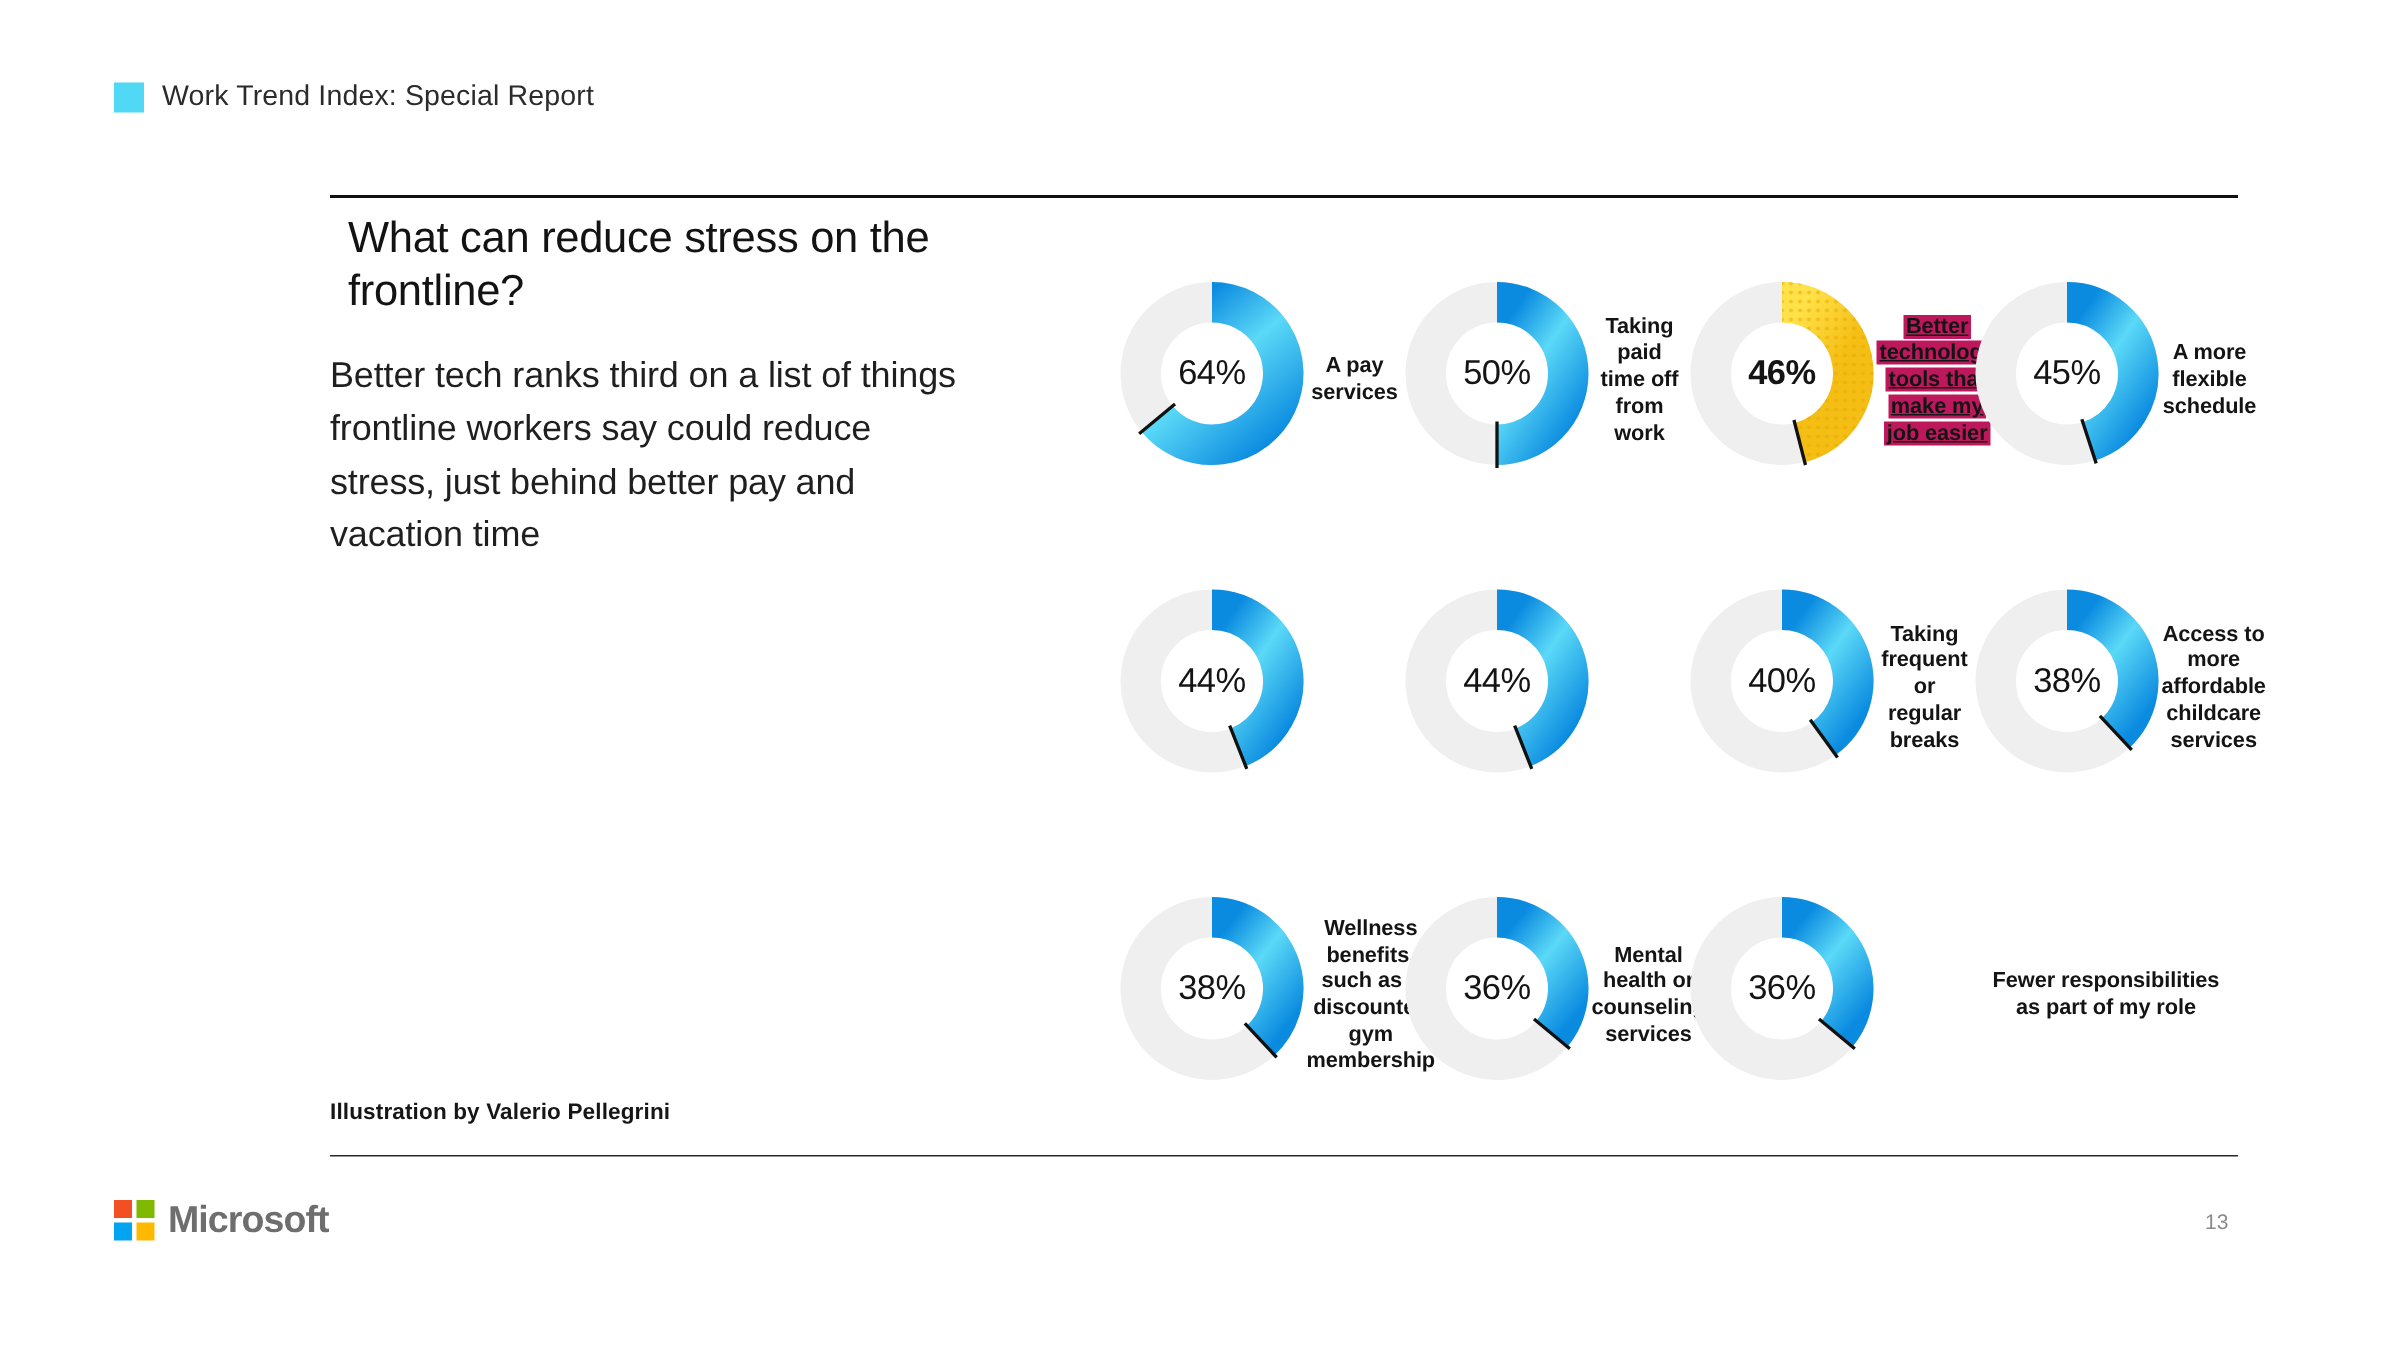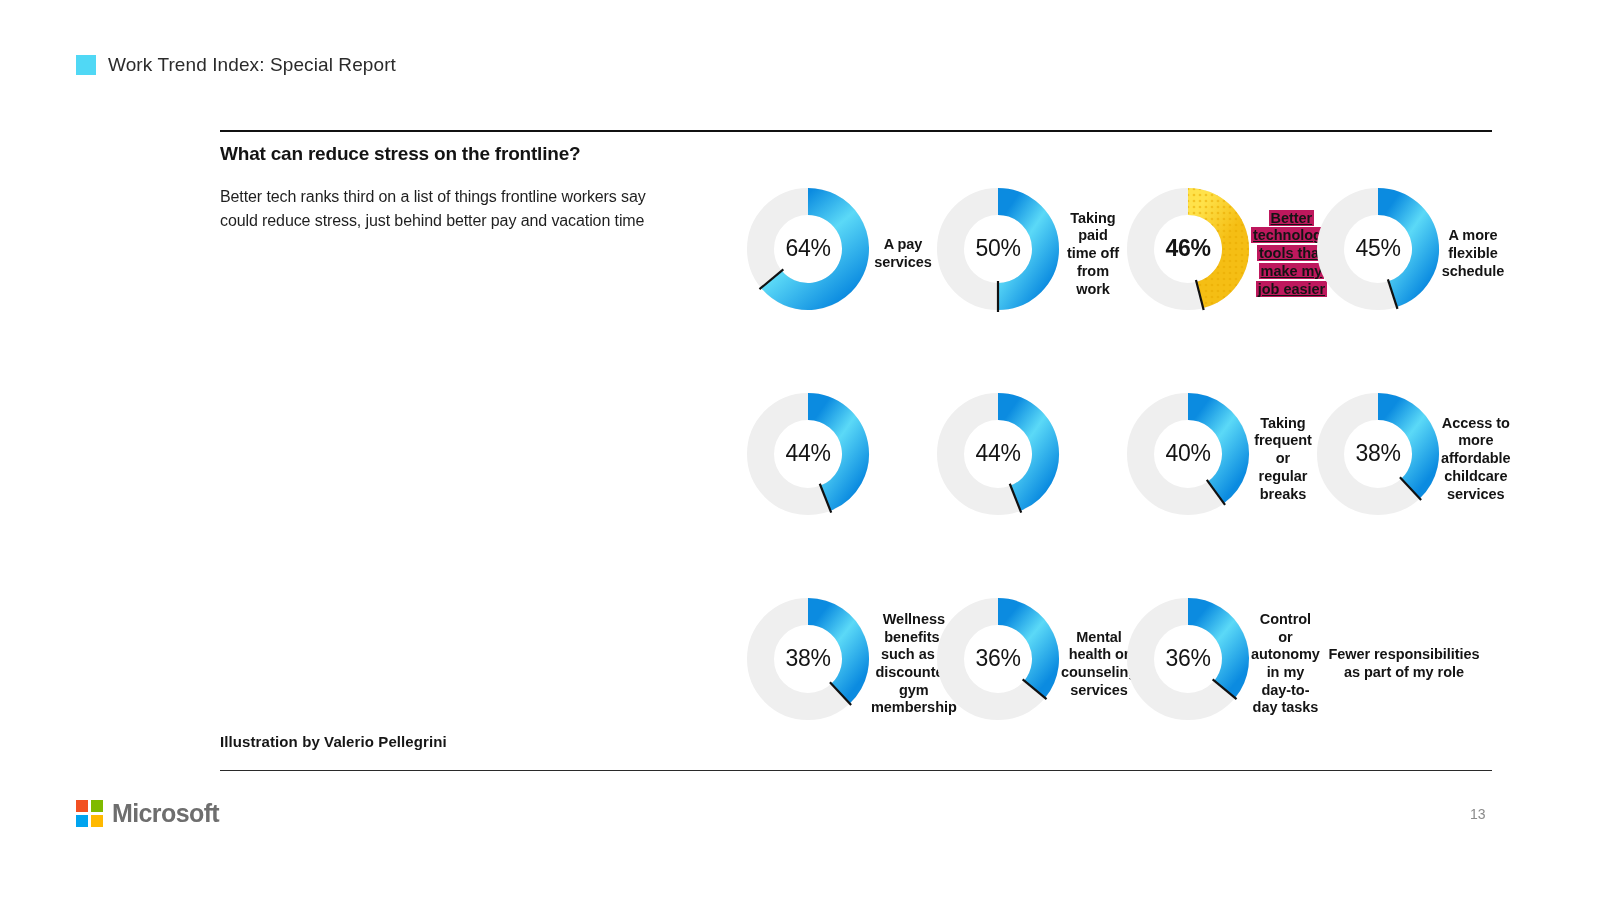--- a/index.html
+++ b/index.html
@@ -31,25 +31,25 @@
     height:2px; background:#111111;
   }
   .rule.top{top:130px;}
   .rule.bottom{top:770px; height:1px; background:#2a2a2a;}
 
   
   .left-col{
     position:absolute; left:220px; top:142px; width:430px;
   }
   .headline{
-    font-size:19px; font-weight:700; line-height:1.22;
-    color:#131313; margin:0 0 20px 0; letter-spacing:-0.2px;
+    font-size:29px; font-weight:400; line-height:1.22;
+    color:#131313; margin:0 0 20px 12px; letter-spacing:-0.2px;
   }
   .subhead{
-    font-size:16px; font-weight:400; line-height:1.48;
+    font-size:24px; font-weight:400; line-height:1.48;
     color:#1f1f1f; margin:0; letter-spacing:-0.1px;
   }
   .illustration-credit{
     position:absolute; left:220px; top:733px;
     font-size:15px; font-weight:700; color:#161616; letter-spacing:.1px;
   }
 
   
   .donut-grid{
     position:absolute;
@@ -365,21 +365,20 @@
         <circle cx="3" cy="3" r="1.35" fill="#E8A900" fill-opacity="0.55"></circle>
       </pattern>
     </defs>
     <circle cx="63" cy="63" r="47.5" fill="none" stroke="#EFEFEF" stroke-width="27"></circle>
     <path d="M 63 15.5 A 47.5 47.5 0 0 1 99.59937903184999 93.27763951306275" fill="none" stroke="url(#grad10)" stroke-width="27" stroke-linecap="butt"></path>
 
     <line x1="87.65642376882526" y1="83.39756767195807" x2="111.54233429487473" y2="103.15771135416745" stroke="#111111" stroke-width="2.2"></line>
   </svg>
   <div class="donut-value">36%</div>
       </div>
-      <div class="donut-label">Control or autonomy<br>in my day-to-day tasks</div>
     </div>
     <div class="donut-cell">
       <div class="donut-label">Fewer responsibilities<br>as part of my role</div>
     </div>
   </div>
 
 <div class="rule bottom"></div>
 
 <div class="ms-logo">
   <span class="ms-squares">

